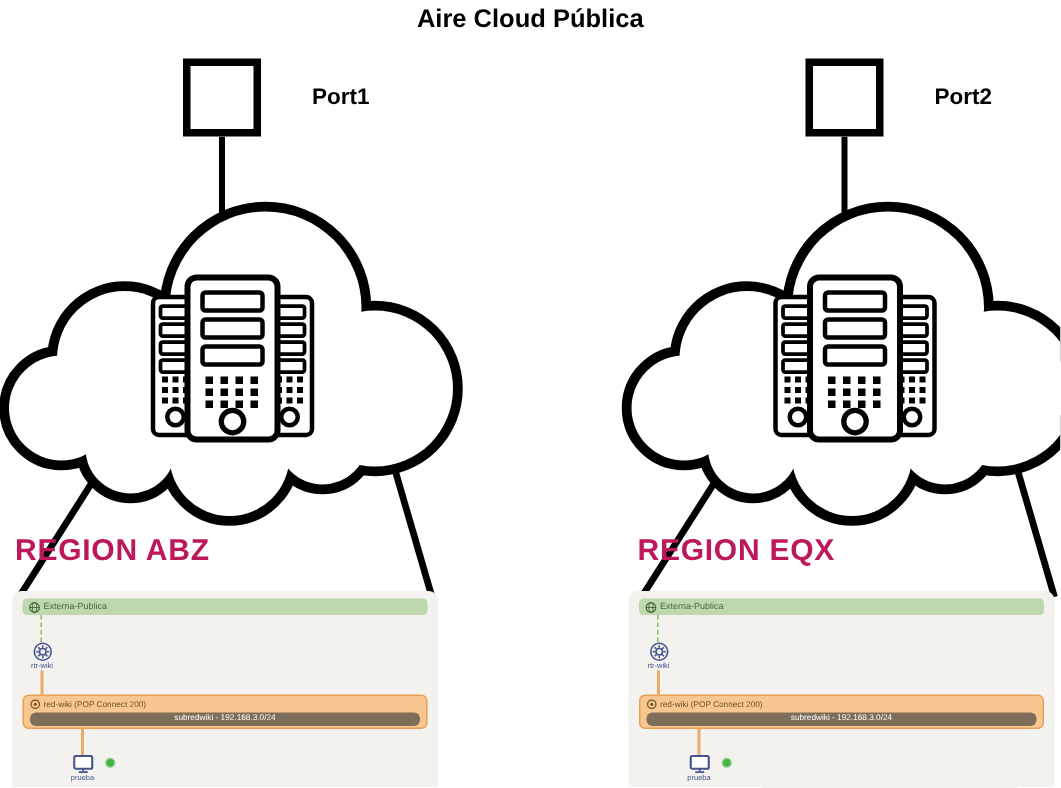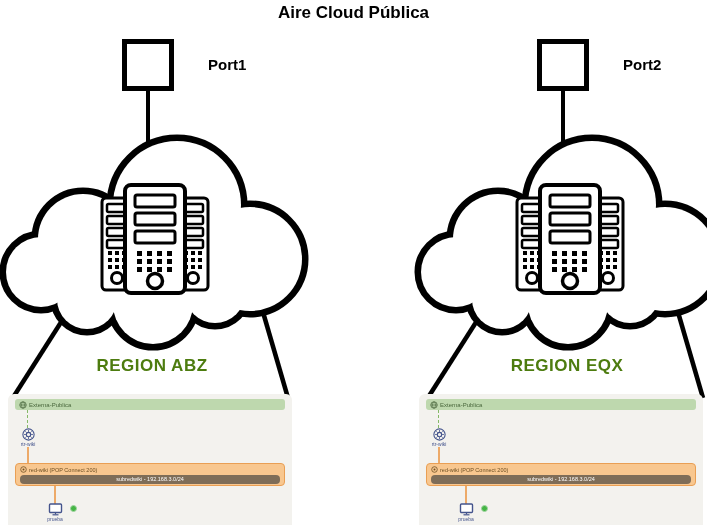--- a/index.html
+++ b/index.html
@@ -17,22 +17,22 @@
     border:5px solid #000;background:#fff;
   }
   #port-box-1{left:122px;}
   #port-box-2{left:537px;}
   .port-label{
     position:absolute;top:56px;font-size:15px;font-weight:bold;color:#000;margin-left:28px;
   }
   #port-label-1{left:180px;}
   #port-label-2{left:595px;}
   .region-label{
-    position:absolute;top:356px;width:284px;text-align:center;
-    font-size:17px;font-weight:bold;color:#4d7c0f;letter-spacing:0.5px;
+    position:absolute;top:356px;width:284px;
+    font-size:20px;font-weight:bold;color:#be185d;letter-spacing:0.5px;
   }
   #region-label-1{left:10px;}
   #region-label-2{left:425px;}
 
   
   .panel{
     position:absolute;top:394px;width:284px;height:131px;
     background:#f3f2ee;border-radius:6px 6px 0 0;overflow:hidden;
   }
   #panel-1{left:8px;}

